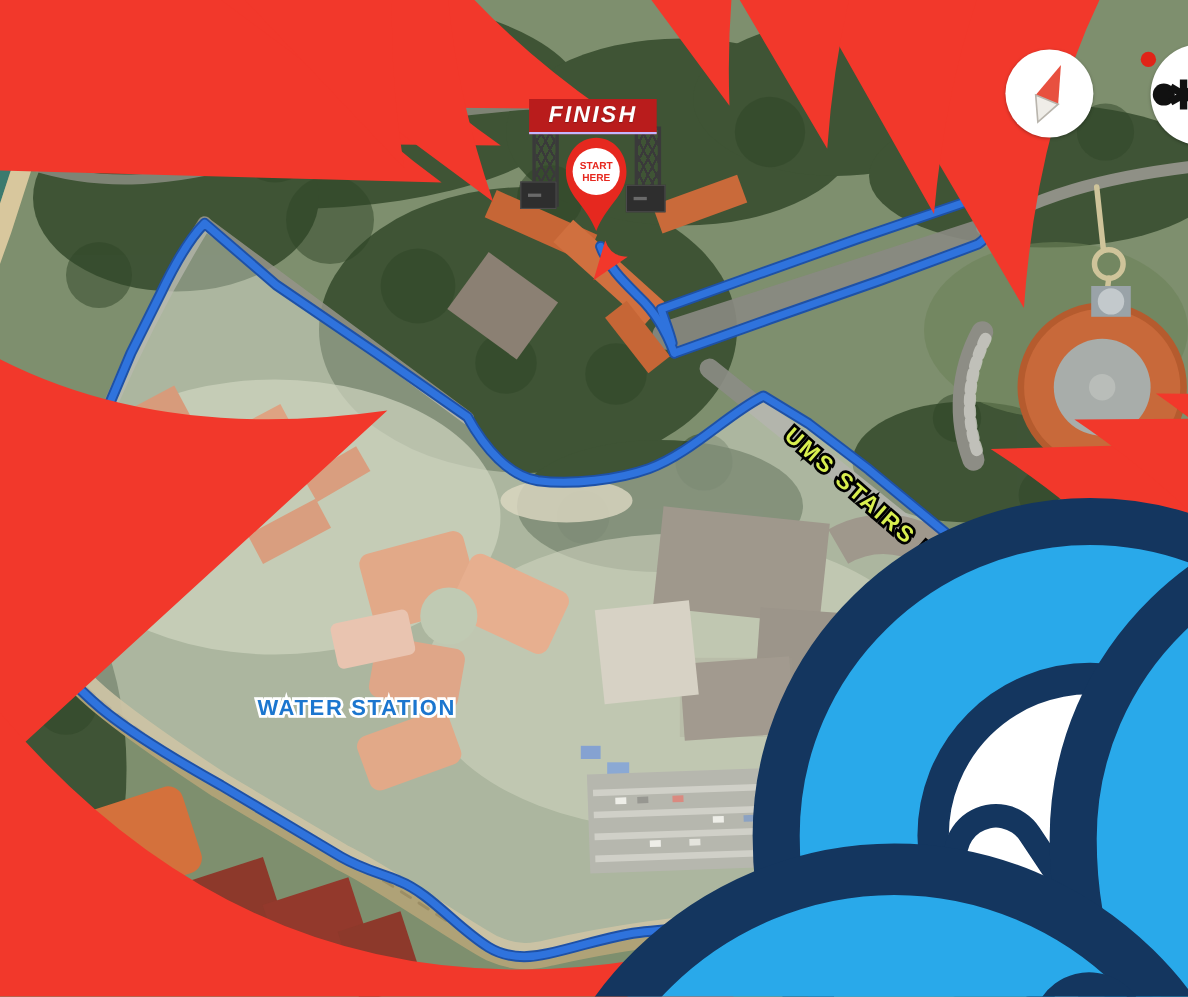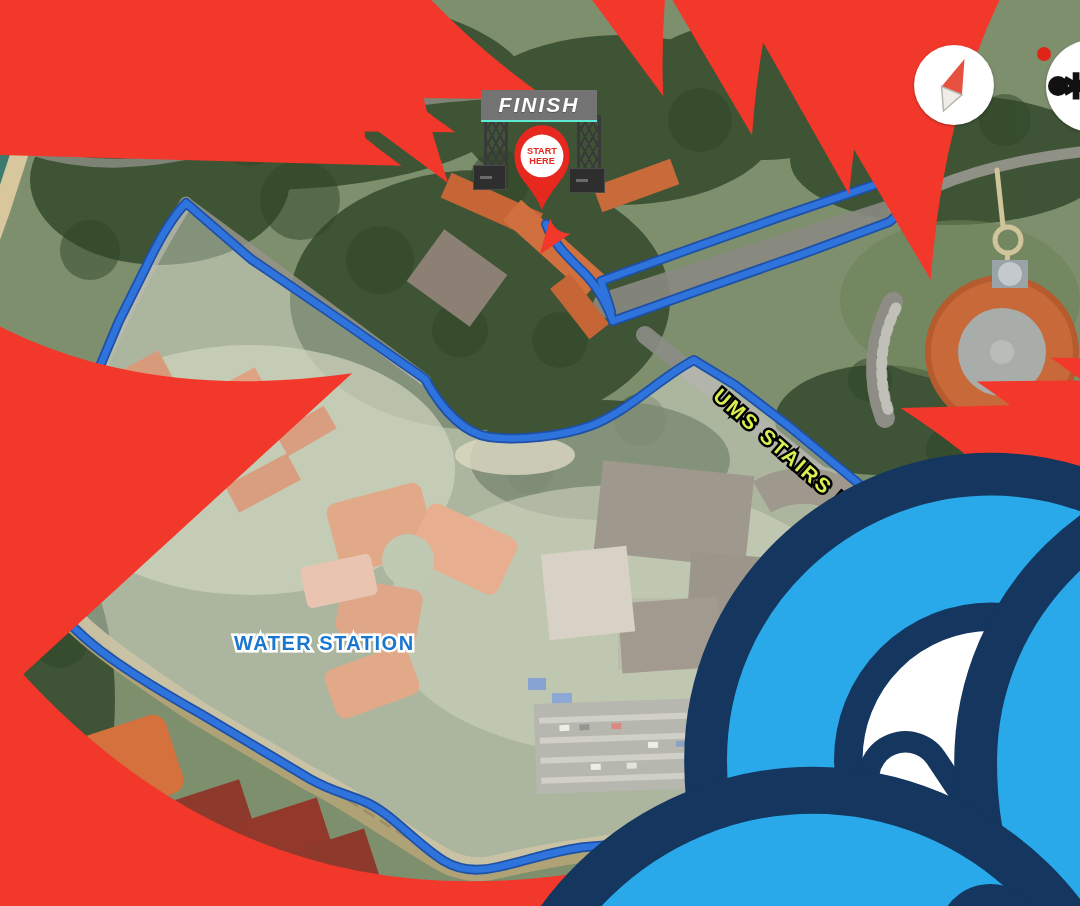--- a/index.html
+++ b/index.html
@@ -2,21 +2,21 @@
 <html><head>
 <meta charset="utf-8">
 <style>
   html,body{margin:0;padding:0;}
   body{width:1080px;height:906px;overflow:hidden;position:relative;
        font-family:"Liberation Sans",sans-serif;background:#7e8f6e;}
   .stage{position:absolute;inset:0;width:1080px;height:906px;}
   svg.layer{position:absolute;left:0;top:0;}
   
   .finish-banner{position:absolute;left:481px;top:90px;width:116px;height:30px;
-    background:#737373;border-bottom:2px solid #5eead4;display:flex;align-items:center;justify-content:center;
+    background:#b91c1c;border-bottom:2px solid #c4b5fd;display:flex;align-items:center;justify-content:center;
     color:#fff;font-weight:bold;font-style:italic;font-size:21px;letter-spacing:2px;
     text-shadow:0 1px 1px rgba(0,0,0,.25);z-index:30;}
   .truss{position:absolute;width:18px;z-index:29;
     border-left:3px solid #3a3a3a;border-right:3px solid #3a3a3a;
     background:
       repeating-linear-gradient(62deg,#3a3a3a 0 2px,rgba(0,0,0,0) 2px 7px),
       repeating-linear-gradient(-62deg,#3a3a3a 0 2px,rgba(0,0,0,0) 2px 7px);}
   .truss.left{left:484px;top:118px;height:70px;}
   .truss.right{left:577px;top:115px;height:74px;}
   .speaker{position:absolute;background:#2e2e2e;border:1px solid #4a4a4a;z-index:29;}

